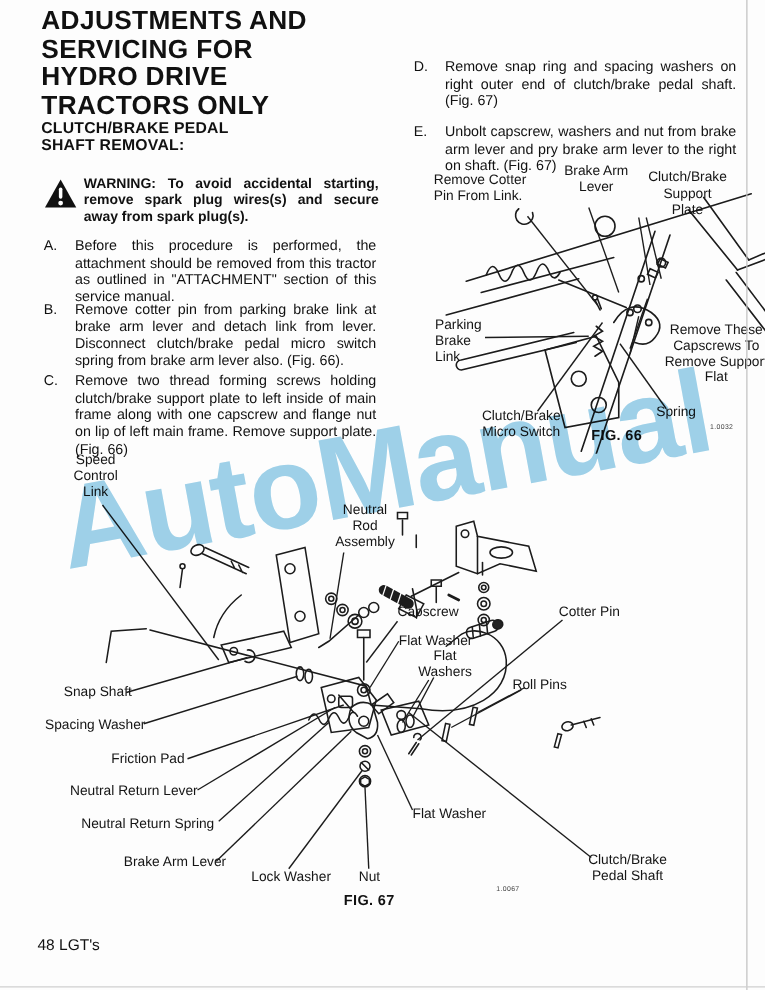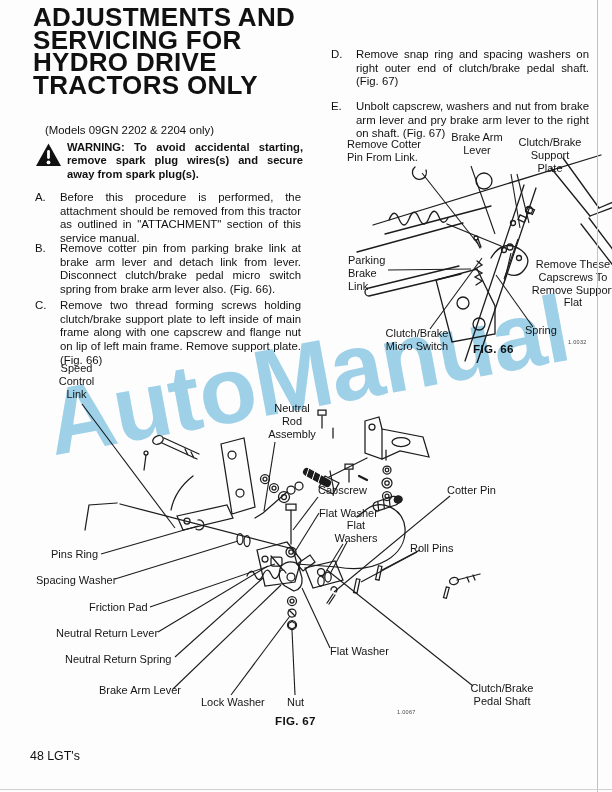--- a/index.html
+++ b/index.html
@@ -8,21 +8,21 @@
     background:#fdfdfd;overflow:hidden;
     font-family:"Liberation Sans","DejaVu Sans",sans-serif;color:#111;
   }
   .edge-right{position:absolute;left:597px;top:0;width:1px;height:792px;background:#c2c2c2;}
   .edge-bottom{position:absolute;left:0;top:789px;width:612px;height:1px;background:#d0d0d0;}
 
   .ml{white-space:pre-line;}
 
   .doc-title{
     position:absolute;left:33px;top:6px;width:300px;
-    font-size:26px;line-height:22.5px;font-weight:bold;letter-spacing:.3px;
+    font-size:21px;line-height:22.5px;font-weight:bold;letter-spacing:.3px;
   }
   .section-heading{
     position:absolute;left:33px;top:95px;width:240px;
     font-size:12.6px;line-height:14px;font-weight:bold;letter-spacing:.2px;
   }
   .models-note{position:absolute;left:45px;top:124px;font-size:11.4px;}
 
   .warning{position:absolute;left:35px;top:141px;width:268px;display:flex;}
   .warning .wicon{flex:none;width:32px;padding-top:2px;}
   .warning .wtext{flex:1;font-size:11.2px;line-height:13.4px;font-weight:bold;text-align:justify;}
@@ -62,21 +62,22 @@
 </style>
 </head>
 <body>
 
 <div class="page">
 
   <div class="doc-title ml">ADJUSTMENTS AND
 SERVICING FOR
 HYDRO DRIVE
 TRACTORS ONLY</div>
-  <div class="models-note">(Models 09GN 2202 &amp; 2204 only)</div>
+  <div class="section-heading ml">CLUTCH/BRAKE PEDAL
+SHAFT REMOVAL:</div>
 
   <div class="warning">
     <span class="wicon">
       <svg width="27" height="24" viewBox="0 0 27 24">
         <polygon points="13.5,0.5 26,23 1,23" fill="#111"></polygon>
         <rect x="12.1" y="7" width="2.8" height="9" rx="1.4" fill="#fff"></rect>
         <circle cx="13.5" cy="19.4" r="1.9" fill="#fff"></circle>
       </svg>
     </span>
     <span class="wtext">WARNING: To avoid accidental starting, remove spark plug wires(s) and secure away from spark plug(s).</span>
@@ -302,21 +303,21 @@
 Link</div>
     <div class="fig-label ml ctr" style="left:228px;top:44px;width:78px;">Neutral
 Rod
 Assembly</div>
     <div class="fig-label" style="left:293px;top:126px;">Capscrew</div>
     <div class="fig-label" style="left:422px;top:126px;">Cotter Pin</div>
     <div class="fig-label" style="left:294px;top:149px;">Flat Washer</div>
     <div class="fig-label ml ctr" style="left:302px;top:161px;width:58px;">Flat
 Washers</div>
     <div class="fig-label" style="left:385px;top:184px;">Roll Pins</div>
-    <div class="fig-label" style="left:26px;top:190px;">Pins Ring</div>
+    <div class="fig-label" style="left:26px;top:190px;">Snap Shaft</div>
     <div class="fig-label" style="left:11px;top:216px;">Spacing Washer</div>
     <div class="fig-label" style="left:64px;top:243px;">Friction Pad</div>
     <div class="fig-label" style="left:31px;top:269px;">Neutral Return Lever</div>
     <div class="fig-label" style="left:40px;top:295px;text-align:right;">Neutral Return Spring</div>
     <div class="fig-label" style="left:74px;top:326px;">Brake Arm Lever</div>
     <div class="fig-label" style="left:176px;top:338px;">Lock Washer</div>
     <div class="fig-label" style="left:262px;top:338px;">Nut</div>
     <div class="fig-label" style="left:305px;top:287px;">Flat Washer</div>
     <div class="fig-label ml ctr" style="left:412px;top:324px;width:130px;">Clutch/Brake
 Pedal Shaft</div>

